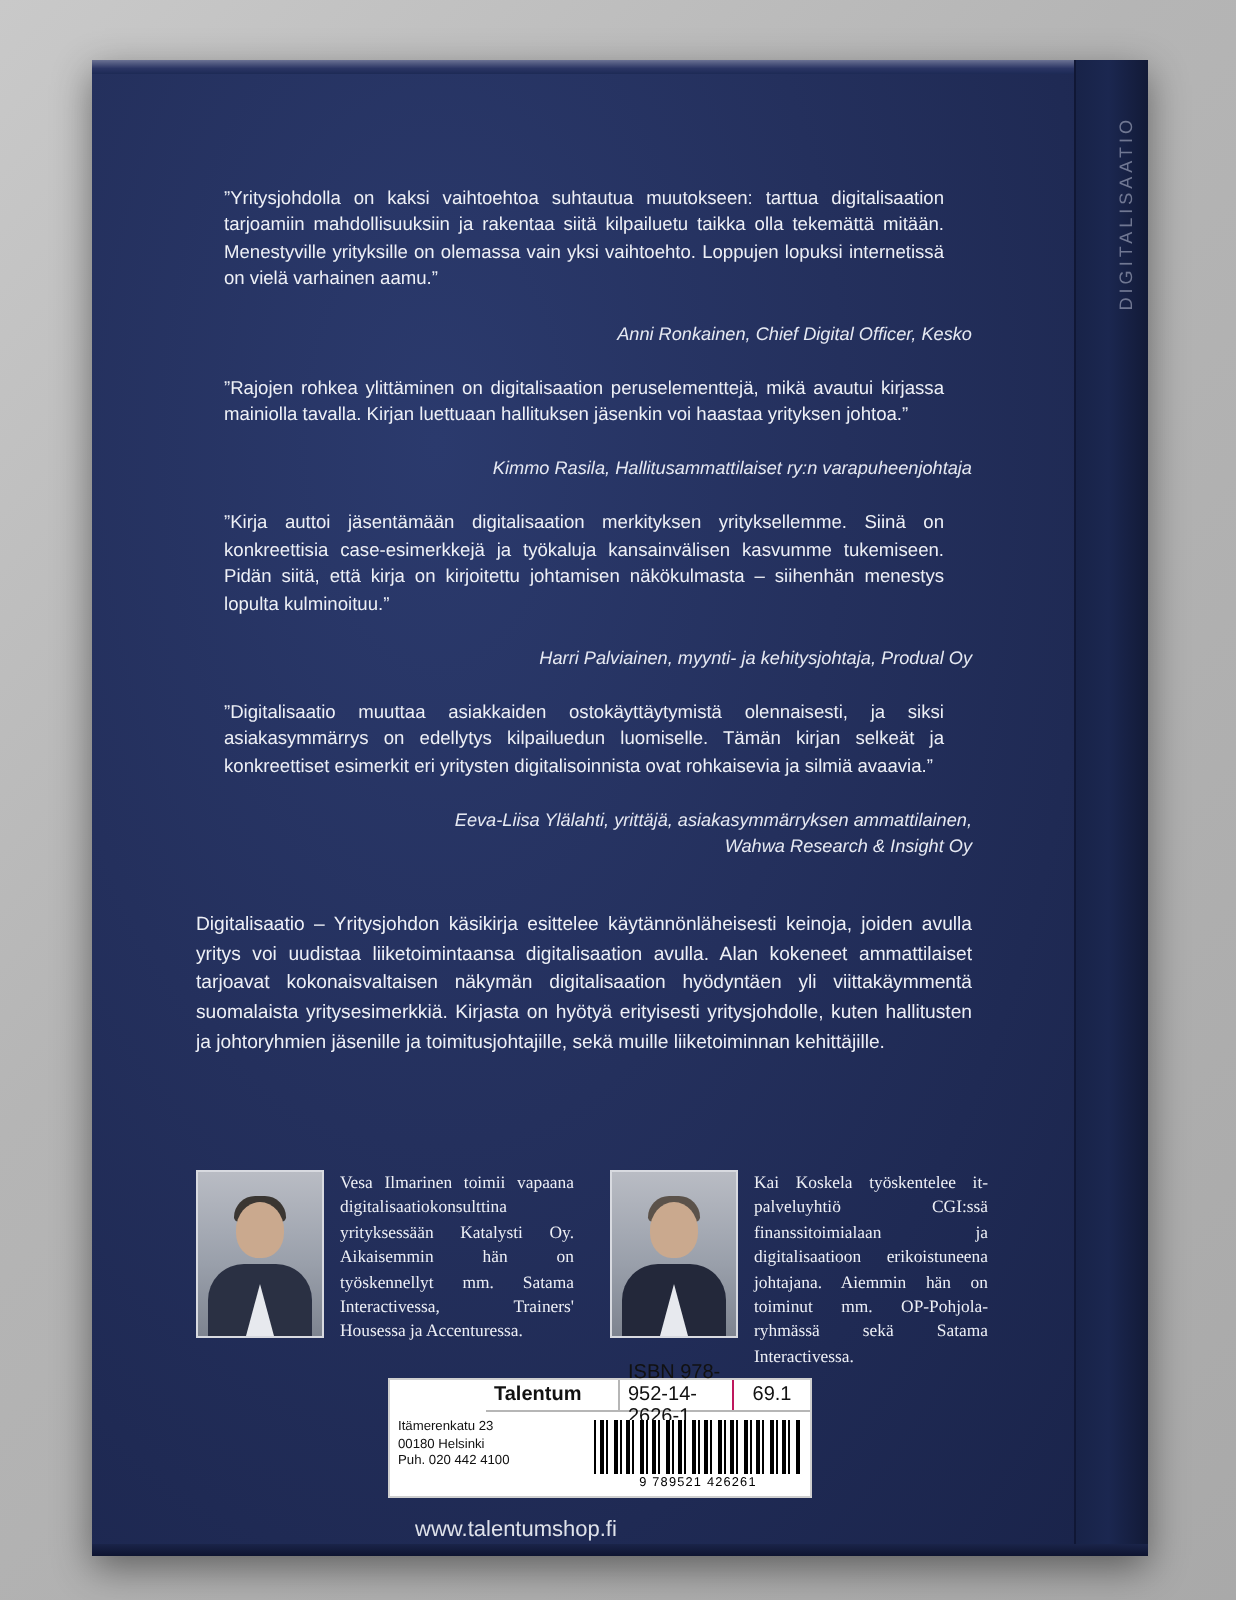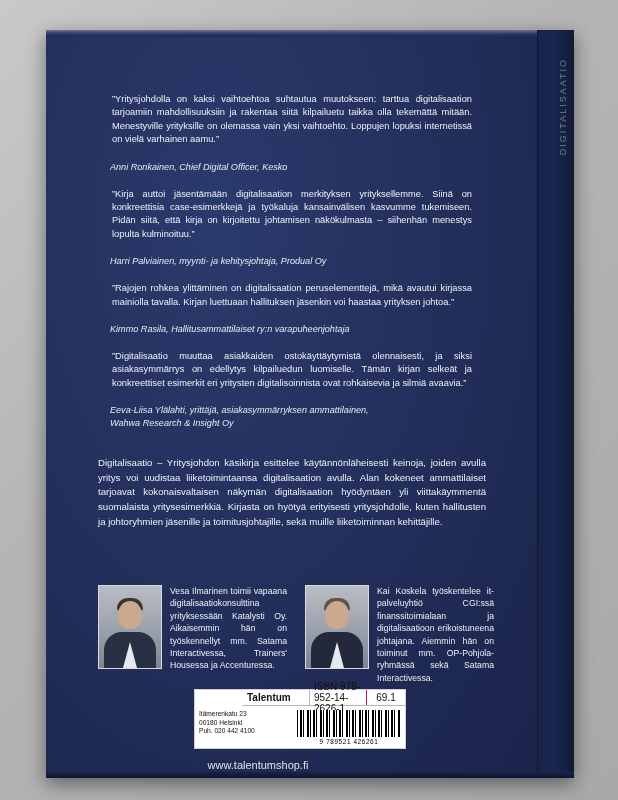--- a/index.html
+++ b/index.html
@@ -90,40 +90,42 @@
     line-height: 13.4px;
     text-align: justify;
     margin: 14px;
   }
   .attrib {
     color: #e6e9f2;
     font-size: 9.1px;
     line-height: 13px;
     font-style: italic;
     margin: 4px 0 0 12px;
+    text-align: right;
   }
   .blurb {
     color: #eef0f6;
     font-size: 9.6px;
     line-height: 14.6px;
     text-align: justify;
     margin: 26px 0 0 0;
   }
   .authors {
     position: absolute;
     left: 52px;
     top: 548px;
     width: 396px;
     display: flex;
     gap: 18px;
   }
   .author {
     display: flex;
     gap: 8px;
     width: 190px;
+    font-family: Liberation Serif, serif;
   }
   .photo {
     width: 62px;
     height: 82px;
     flex: 0 0 62px;
     background: #8d9099;
     border: 1px solid #d8dae0;
     position: relative;
     overflow: hidden;
   }
@@ -254,27 +256,27 @@
     <div id="cover">
 
       <div class="content">
 
         <div class="quote-block">
           <p class="quote">”Yritysjohdolla on kaksi vaihtoehtoa suhtautua muutokseen: tarttua digitalisaation tarjoamiin mahdollisuuksiin ja rakentaa siitä kilpailuetu taikka olla tekemättä mitään. Menestyville yrityksille on olemassa vain yksi vaihtoehto. Loppujen lopuksi internetissä on vielä varhainen aamu.”</p>
           <p class="attrib">Anni Ronkainen, Chief Digital Officer, Kesko</p>
         </div>
 
         <div class="quote-block">
+          <p class="quote">”Rajojen rohkea ylittäminen on digitalisaation peruselementtejä, mikä avautui kirjassa mainiolla tavalla. Kirjan luettuaan hallituksen jäsenkin voi haastaa yrityksen johtoa.”</p>
+          <p class="attrib">Kimmo Rasila, Hallitusammattilaiset ry:n varapuheenjohtaja</p>
+        </div>
+
+        <div class="quote-block">
           <p class="quote">”Kirja auttoi jäsentämään digitalisaation merkityksen yrityksellemme. Siinä on konkreettisia case-esimerkkejä ja työkaluja kansainvälisen kasvumme tukemiseen. Pidän siitä, että kirja on kirjoitettu johtamisen näkökulmasta – siihenhän menestys lopulta kulminoituu.”</p>
           <p class="attrib">Harri Palviainen, myynti- ja kehitysjohtaja, Produal Oy</p>
-        </div>
-
-        <div class="quote-block">
-          <p class="quote">”Rajojen rohkea ylittäminen on digitalisaation peruselementtejä, mikä avautui kirjassa mainiolla tavalla. Kirjan luettuaan hallituksen jäsenkin voi haastaa yrityksen johtoa.”</p>
-          <p class="attrib">Kimmo Rasila, Hallitusammattilaiset ry:n varapuheenjohtaja</p>
         </div>
 
         <div class="quote-block">
           <p class="quote">”Digitalisaatio muuttaa asiakkaiden ostokäyttäytymistä olennaisesti, ja siksi asiakasymmärrys on edellytys kilpailuedun luomiselle. Tämän kirjan selkeät ja konkreettiset esimerkit eri yritysten digitalisoinnista ovat rohkaisevia ja silmiä avaavia.”</p>
           <p class="attrib" style="white-space: pre-line;">Eeva-Liisa Ylälahti, yrittäjä, asiakasymmärryksen ammattilainen,
 Wahwa Research &amp; Insight Oy</p>
         </div>
 
         <p class="blurb">Digitalisaatio – Yritysjohdon käsikirja esittelee käytännönläheisesti keinoja, joiden avulla yritys voi uudistaa liiketoimintaansa digitalisaation avulla. Alan kokeneet ammattilaiset tarjoavat kokonaisvaltaisen näkymän digitalisaation hyödyntäen yli viittakäymmentä suomalaista yritysesimerkkiä. Kirjasta on hyötyä erityisesti yritysjohdolle, kuten hallitusten ja johtoryhmien jäsenille ja toimitusjohtajille, sekä muille liiketoiminnan kehittäjille.</p>
       </div>

